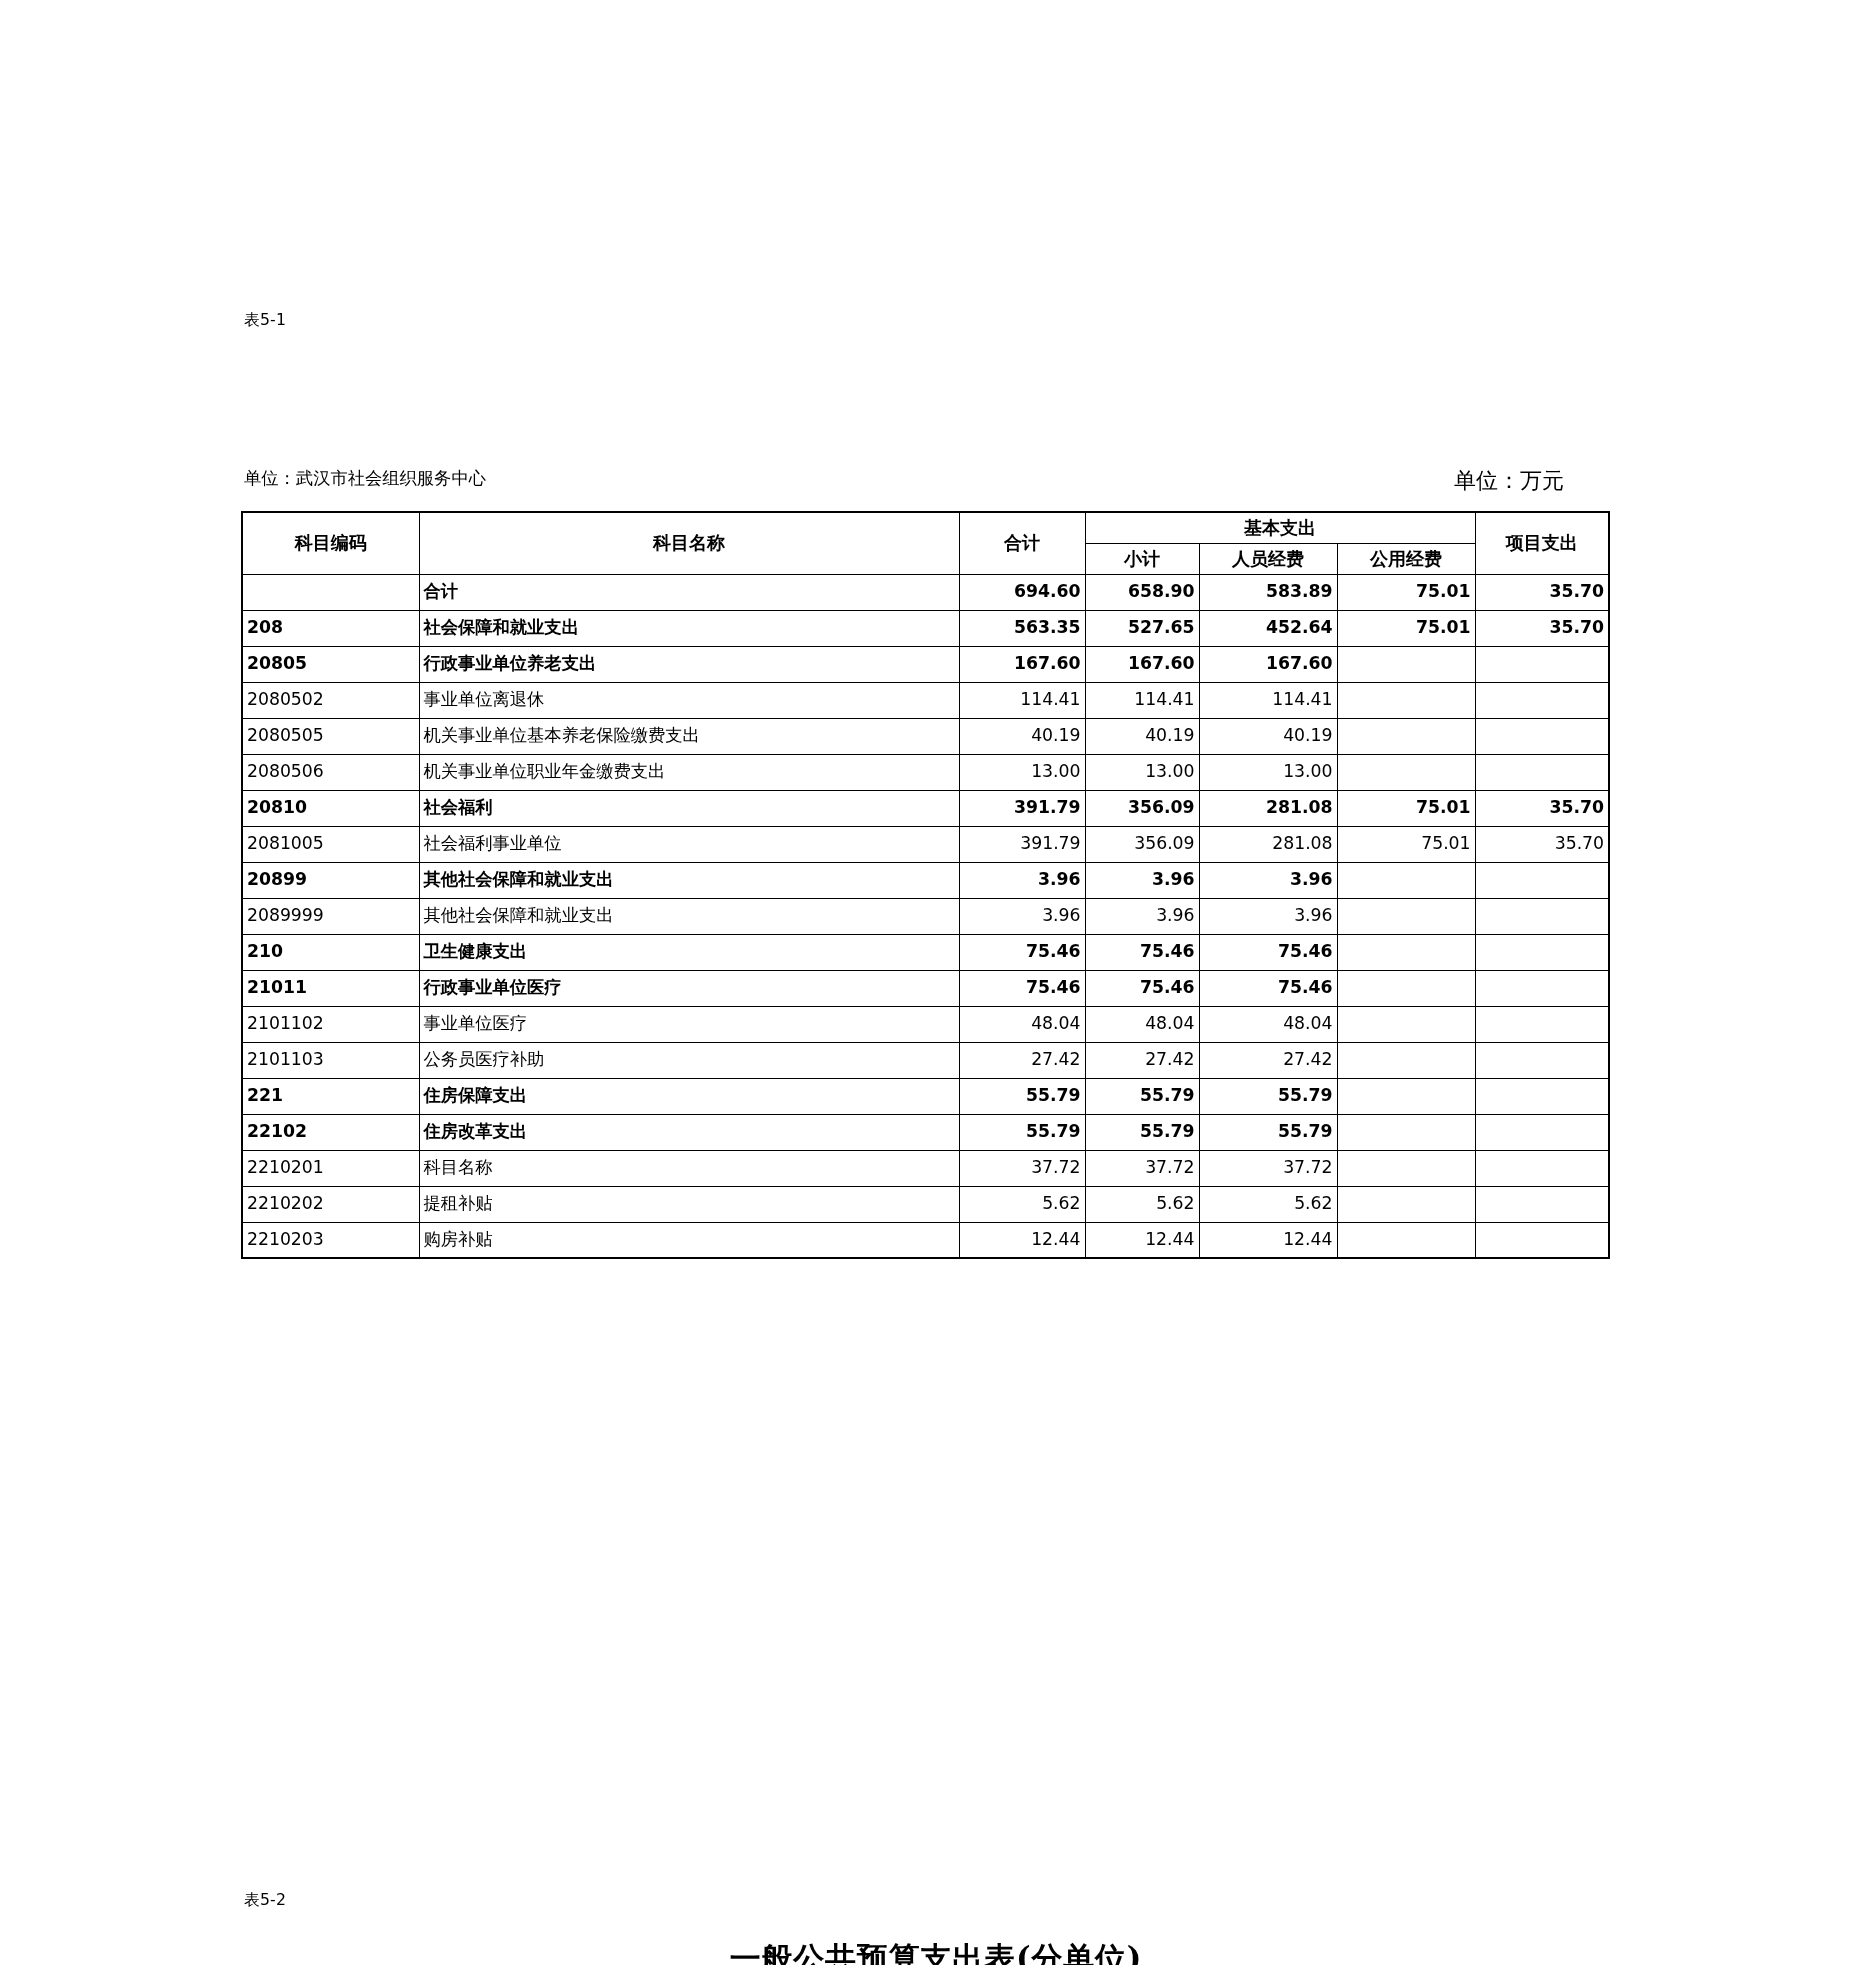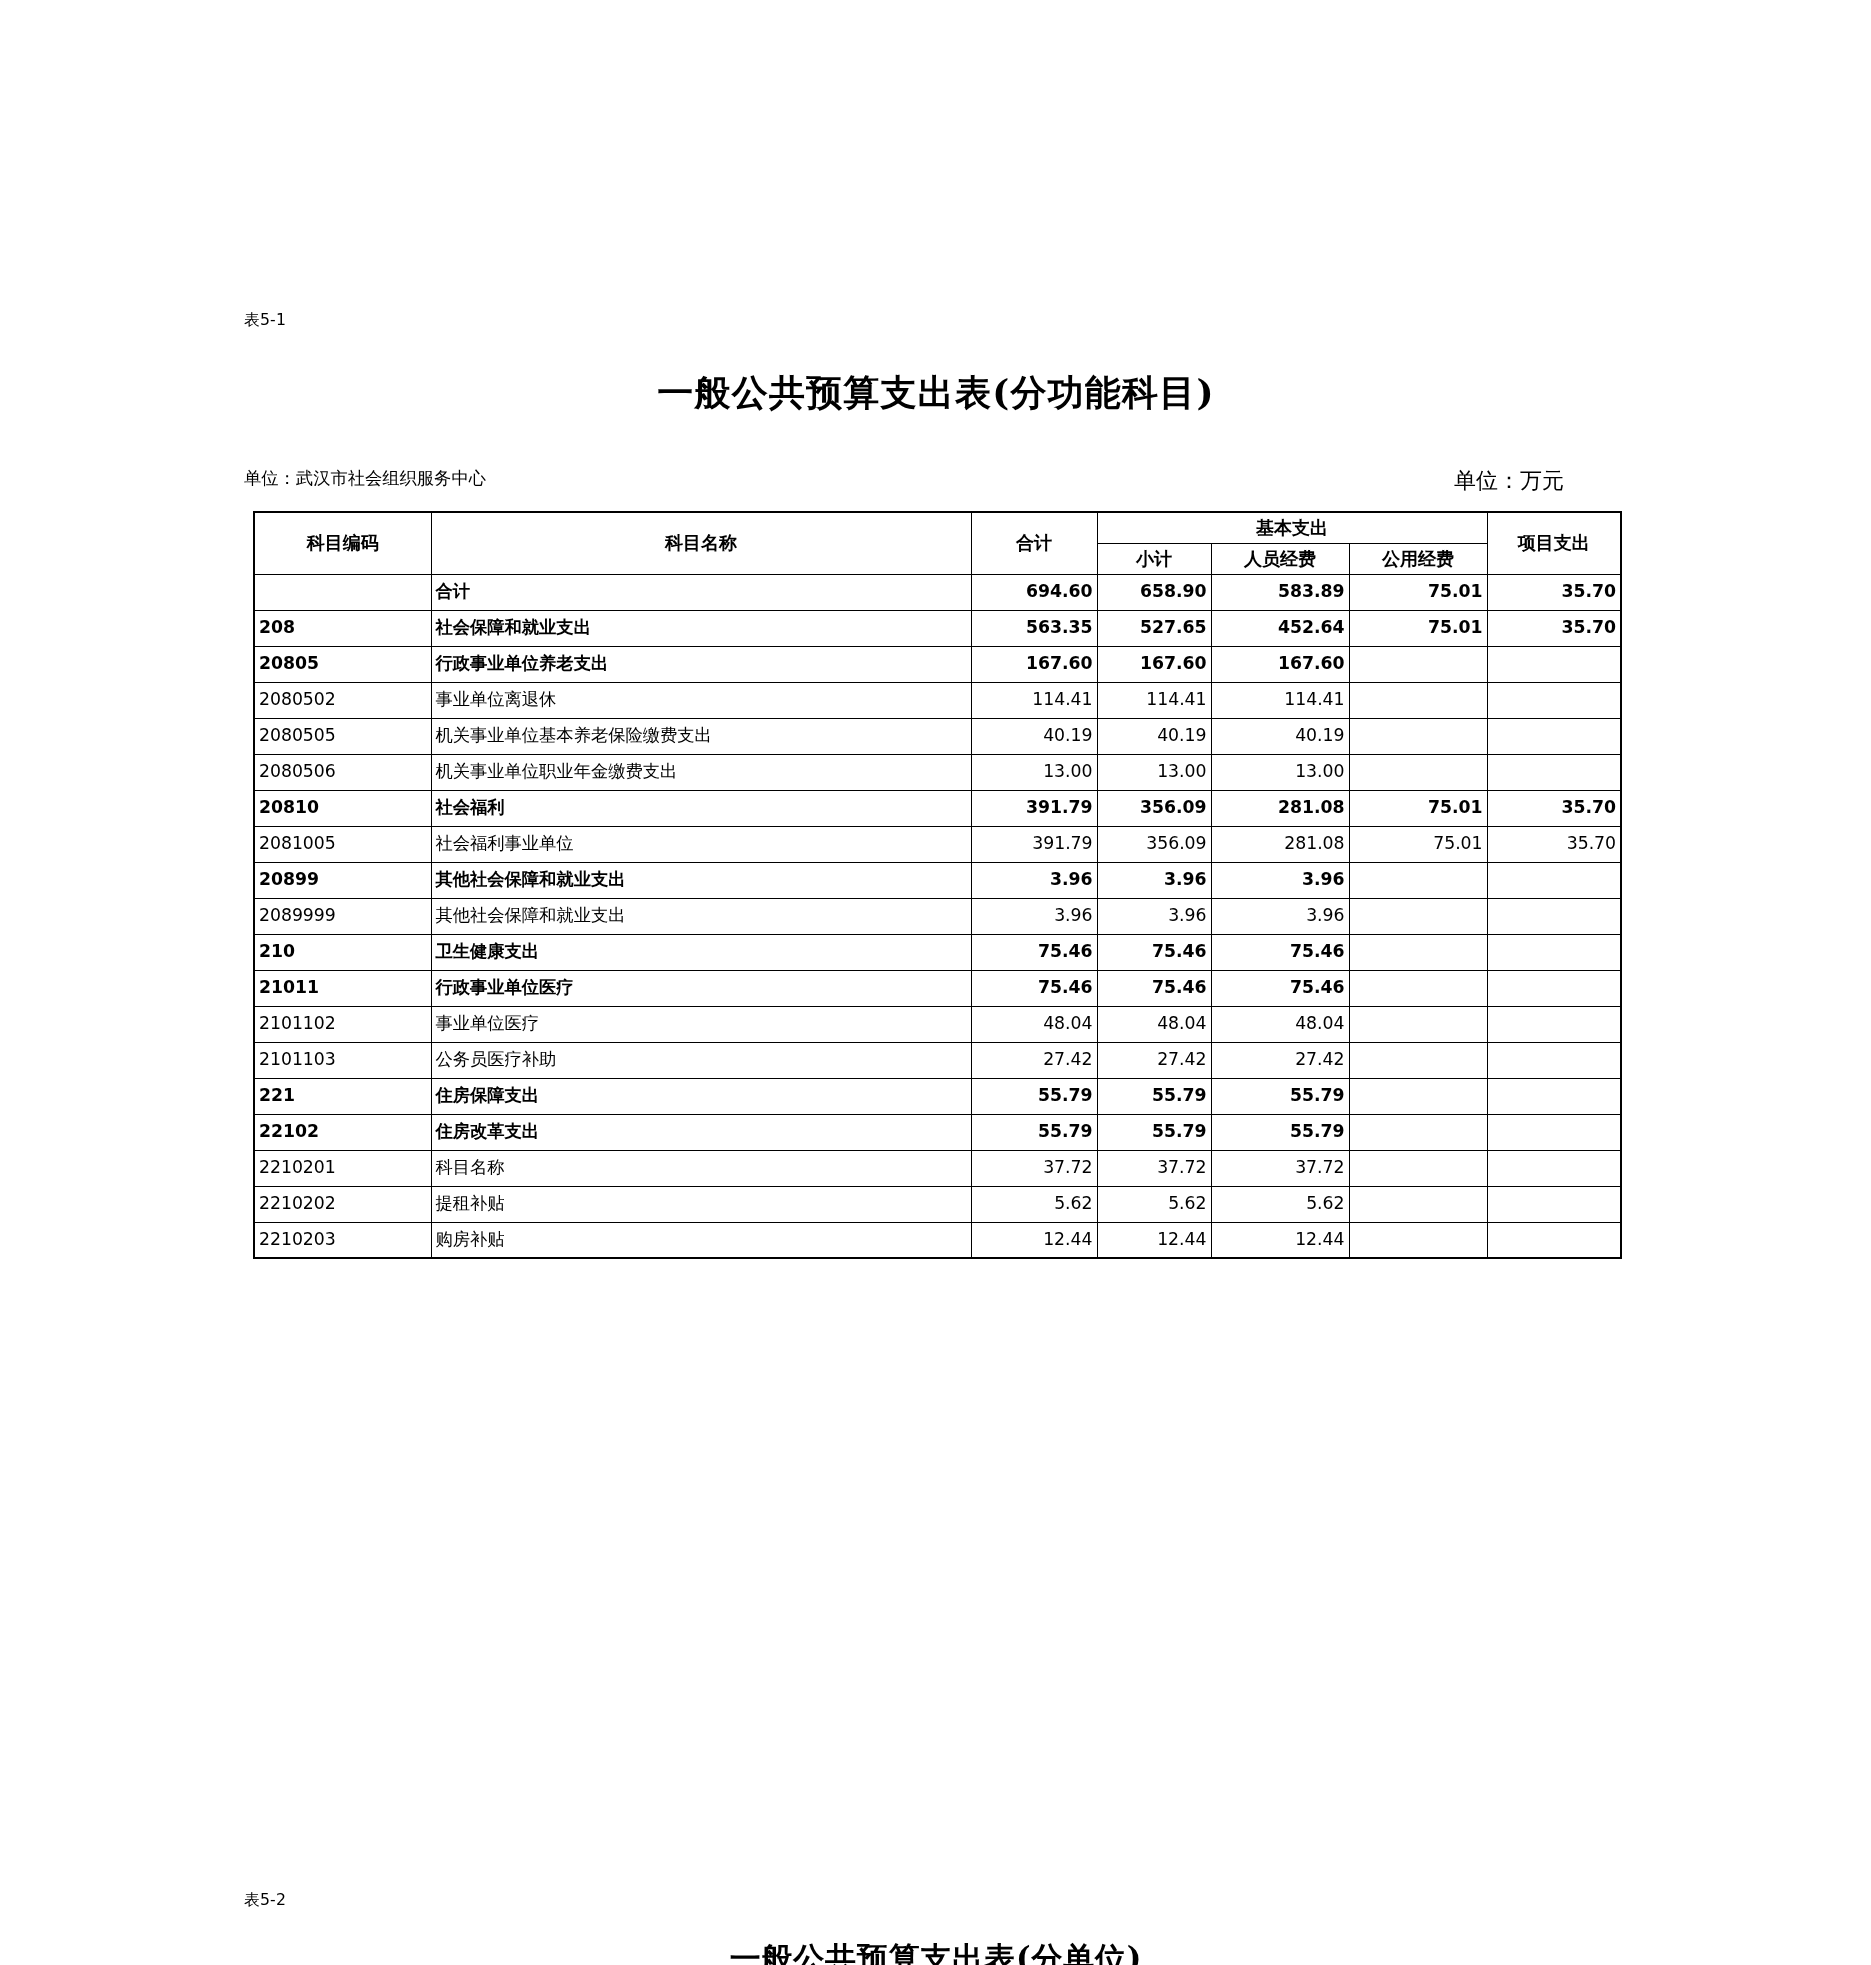--- a/index.html
+++ b/index.html
@@ -111,27 +111,26 @@
 
   .rowsep td { border-top: 2px solid #000; }
 </style>
 </head>
 <body>
 
 <div class="page">
 
   <div class="tbl-label" style="left:244px; top:310px;">表5-1</div>
 
-  <div class="doc-title" style="top:369px;">一般公共预算支出表(分功能科目)</div>
 
   <div class="unit-left" style="left:244px; top:466px;">单位：武汉市社会组织服务中心</div>
 
   <div class="unit-right" style="left:1454px; top:466px;">单位：万元</div>
 
-  <table class="budget func-tbl" id="table1" style="left:253px; top:511px; width:1366px;">
+  <table class="budget func-tbl" id="table1" style="left:241px; top:511px; width:1366px;">
     <colgroup>
       <col style="width:177px">
       <col style="width:540px">
       <col style="width:126px">
       <col style="width:114px">
       <col style="width:138px">
       <col style="width:138px">
       <col style="width:134px">
     </colgroup>
     <thead>

